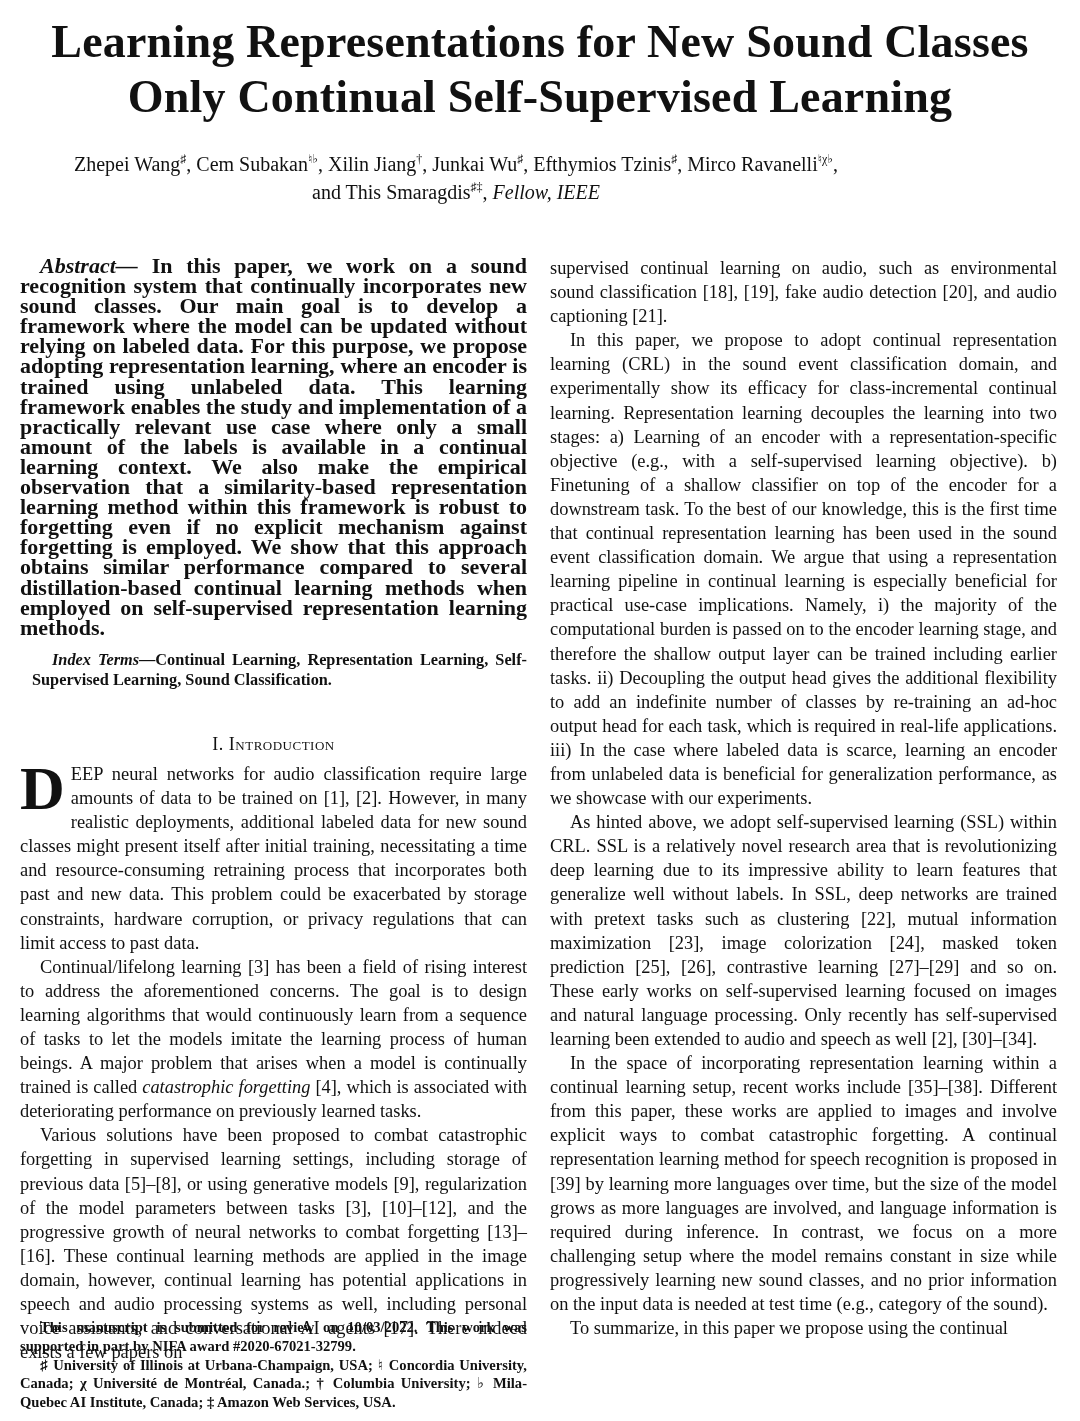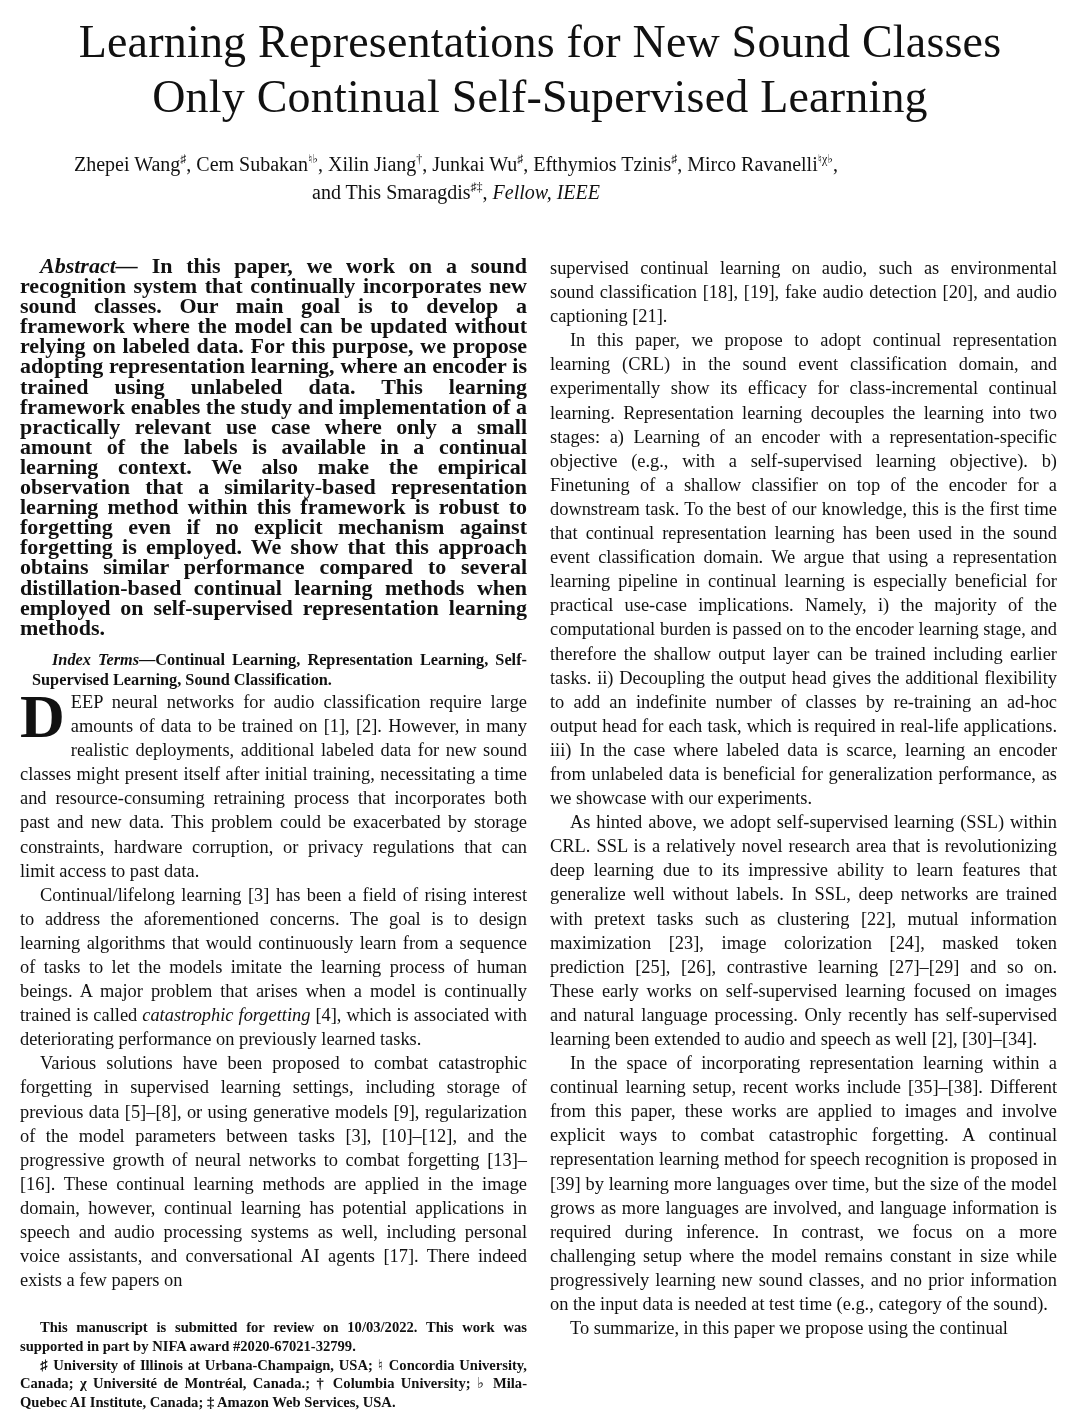--- a/index.html
+++ b/index.html
@@ -1,17 +1,17 @@
 <!DOCTYPE html>
 <html><head>
 <meta charset="utf-8">
 <style>
   html, body { margin: 0; padding: 0; background: #ffffff; }
   body { width: 1080px; height: 1421px; overflow: hidden; position: relative; color: #111; font-family: "Liberation Serif", "DejaVu Serif", serif; }
-  .title { position: absolute; top: 14px; left: 0; width: 1080px; text-align: center; font-size: 46px; line-height: 55px; letter-spacing: 0.2px; }
+  .title { position: absolute; top: 14px; left: 0; width: 1080px; text-align: center; font-size: 46px; line-height: 55px; letter-spacing: 0.2px; font-weight: bold; }
   .authors { position: absolute; top: 150px; left: 0; width: 912px; text-align: center; font-size: 20px; line-height: 28px; }
   .authors sup { font-size: 12px; vertical-align: 8px; line-height: 0; }
   .col { position: absolute; top: 256px; width: 507px; font-size: 18.4px; line-height: 24.1px; text-align: justify; hyphens: none; }
   .col-left { left: 20px; }
   .col-right { left: 550px; }
   .abstract { font-weight: bold; font-size: 22px; line-height: 20.1px; text-indent: 20px; margin: 0; }
   .abstract .lbl { font-style: italic; }
   .indexterms { font-weight: bold; font-size: 16.3px; line-height: 20.1px; text-indent: 20px; margin: 12px 0 0 12px; }
   .indexterms .lbl { font-style: italic; }
   .sechead { text-align: center; font-size: 18px; margin: 42px 0 6px 0; line-height: 24px; font-variant: small-caps; letter-spacing: 0.5px; }
@@ -42,20 +42,21 @@
   <div>
     <span>and</span>
     <span>This Smaragdis</span><sup>♯‡</sup>,
     <em>Fellow, IEEE</em>
   </div>
 </div>
 
 <div class="col col-left">
   <p class="abstract"><span class="lbl">Abstract—</span><span> In this paper, we work on a sound recognition system that continually incorporates new sound classes. Our main goal is to develop a framework where the model can be updated without relying on labeled data. For this purpose, we propose adopting representation learning, where an encoder is trained using unlabeled data. This learning framework enables the study and implementation of a practically relevant use case where only a small amount of the labels is available in a continual learning context. We also make the empirical observation that a similarity-based representation learning method within this framework is robust to forgetting even if no explicit mechanism against forgetting is employed. We show that this approach obtains similar performance compared to several distillation-based continual learning methods when employed on self-supervised representation learning methods.</span></p>
   <p class="indexterms"><span class="lbl">Index Terms</span><span>—Continual Learning, Representation Learning, Self-Supervised Learning, Sound Classification.</span></p>
+  <div class="sechead">I. Introduction</div>
   <p class="para noindent"><span class="dropcap">D</span><span>EEP neural networks for audio classification require large amounts of data to be trained on [1], [2]. However, in many realistic deployments, additional labeled data for new sound classes might present itself after initial training, necessitating a time and resource-consuming retraining process that incorporates both past and new data. This problem could be exacerbated by storage constraints, hardware corruption, or privacy regulations that can limit access to past data.</span></p>
   <p class="para"><span>Continual/lifelong learning [3] has been a field of rising interest to address the aforementioned concerns. The goal is to design learning algorithms that would continuously learn from a sequence of tasks to let the models imitate the learning process of human beings. A major problem that arises when a model is continually trained is called </span><em>catastrophic forgetting</em><span> [4], which is associated with deteriorating performance on previously learned tasks.</span></p>
   <p class="para">Various solutions have been proposed to combat catastrophic forgetting in supervised learning settings, including storage of previous data [5]–[8], or using generative models [9], regularization of the model parameters between tasks [3], [10]–[12], and the progressive growth of neural networks to combat forgetting [13]–[16]. These continual learning methods are applied in the image domain, however, continual learning has potential applications in speech and audio processing systems as well, including personal voice assistants, and conversational AI agents [17]. There indeed exists a few papers on</p>
 </div>
 
 <div class="col col-right">
   <p class="para noindent">supervised continual learning on audio, such as environmental sound classification [18], [19], fake audio detection [20], and audio captioning [21].</p>
   <p class="para">In this paper, we propose to adopt continual representation learning (CRL) in the sound event classification domain, and experimentally show its efficacy for class-incremental continual learning. Representation learning decouples the learning into two stages: a) Learning of an encoder with a representation-specific objective (e.g., with a self-supervised learning objective). b) Finetuning of a shallow classifier on top of the encoder for a downstream task. To the best of our knowledge, this is the first time that continual representation learning has been used in the sound event classification domain. We argue that using a representation learning pipeline in continual learning is especially beneficial for practical use-case implications. Namely, i) the majority of the computational burden is passed on to the encoder learning stage, and therefore the shallow output layer can be trained including earlier tasks. ii) Decoupling the output head gives the additional flexibility to add an indefinite number of classes by re-training an ad-hoc output head for each task, which is required in real-life applications. iii) In the case where labeled data is scarce, learning an encoder from unlabeled data is beneficial for generalization performance, as we showcase with our experiments.</p>
   <p class="para">As hinted above, we adopt self-supervised learning (SSL) within CRL. SSL is a relatively novel research area that is revolutionizing deep learning due to its impressive ability to learn features that generalize well without labels. In SSL, deep networks are trained with pretext tasks such as clustering [22], mutual information maximization [23], image colorization [24], masked token prediction [25], [26], contrastive learning [27]–[29] and so on. These early works on self-supervised learning focused on images and natural language processing. Only recently has self-supervised learning been extended to audio and speech as well [2], [30]–[34].</p>
   <p class="para">In the space of incorporating representation learning within a continual learning setup, recent works include [35]–[38]. Different from this paper, these works are applied to images and involve explicit ways to combat catastrophic forgetting. A continual representation learning method for speech recognition is proposed in [39] by learning more languages over time, but the size of the model grows as more languages are involved, and language information is required during inference. In contrast, we focus on a more challenging setup where the model remains constant in size while progressively learning new sound classes, and no prior information on the input data is needed at test time (e.g., category of the sound).</p>

